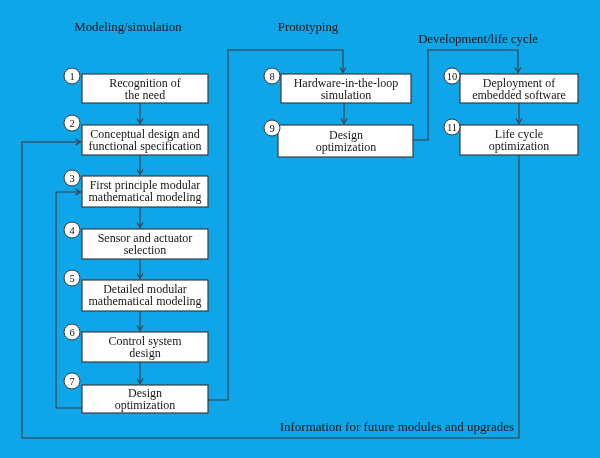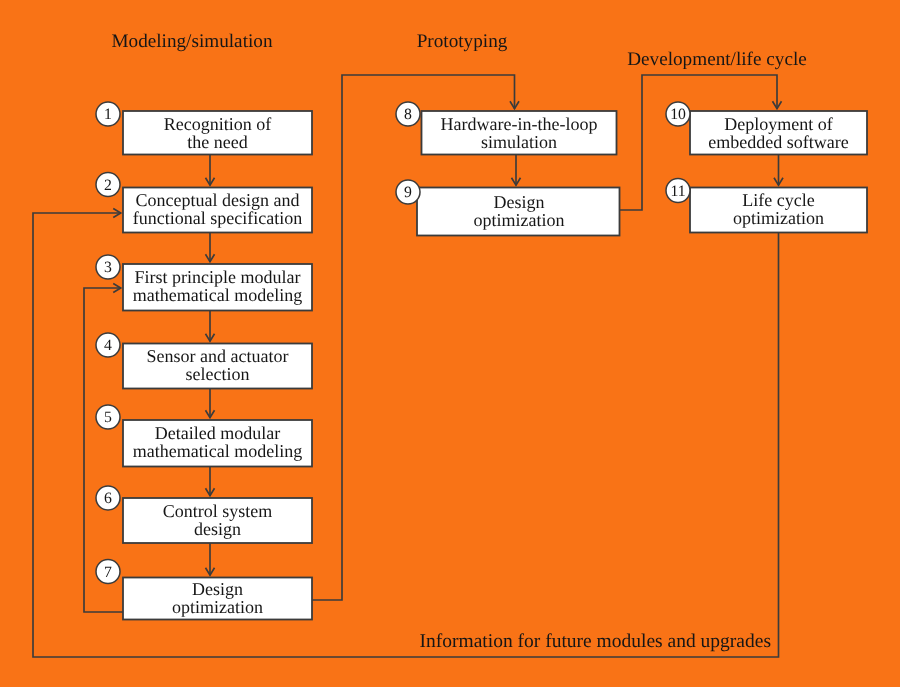--- a/index.html
+++ b/index.html
@@ -1,16 +1,16 @@
 <!DOCTYPE html>
 <html><head>
 <meta charset="utf-8">
 <style>
   html, body { margin: 0; padding: 0; background: #ffffff; }
-  .stage { width: 600px; height: 458px; position: relative; background: #f97316; }
+  .stage { width: 600px; height: 458px; position: relative; background: #0ea5e9; }
   svg { display: block; }
   text {
     font-family: "Liberation Serif", "DejaVu Serif", serif;
     -webkit-font-smoothing: antialiased;
   }
   .hdr  { font-size: 12.8px; text-anchor: middle; }
   .lbl  { font-size: 12px;   text-anchor: middle; }
   .num  { font-size: 10.5px; text-anchor: middle; }
   .note { font-size: 13px;   text-anchor: end; }
   .box  { stroke-width: 1.2; fill: #ffffff; }

